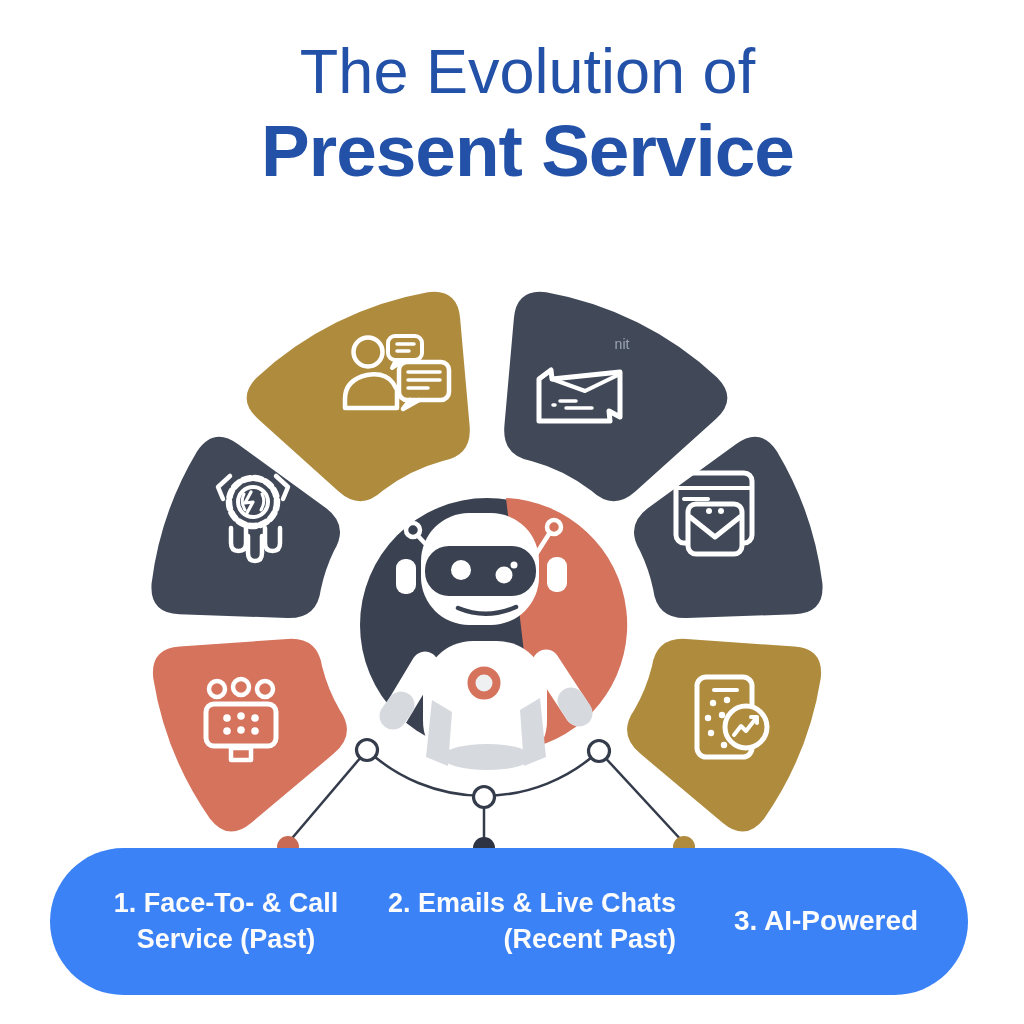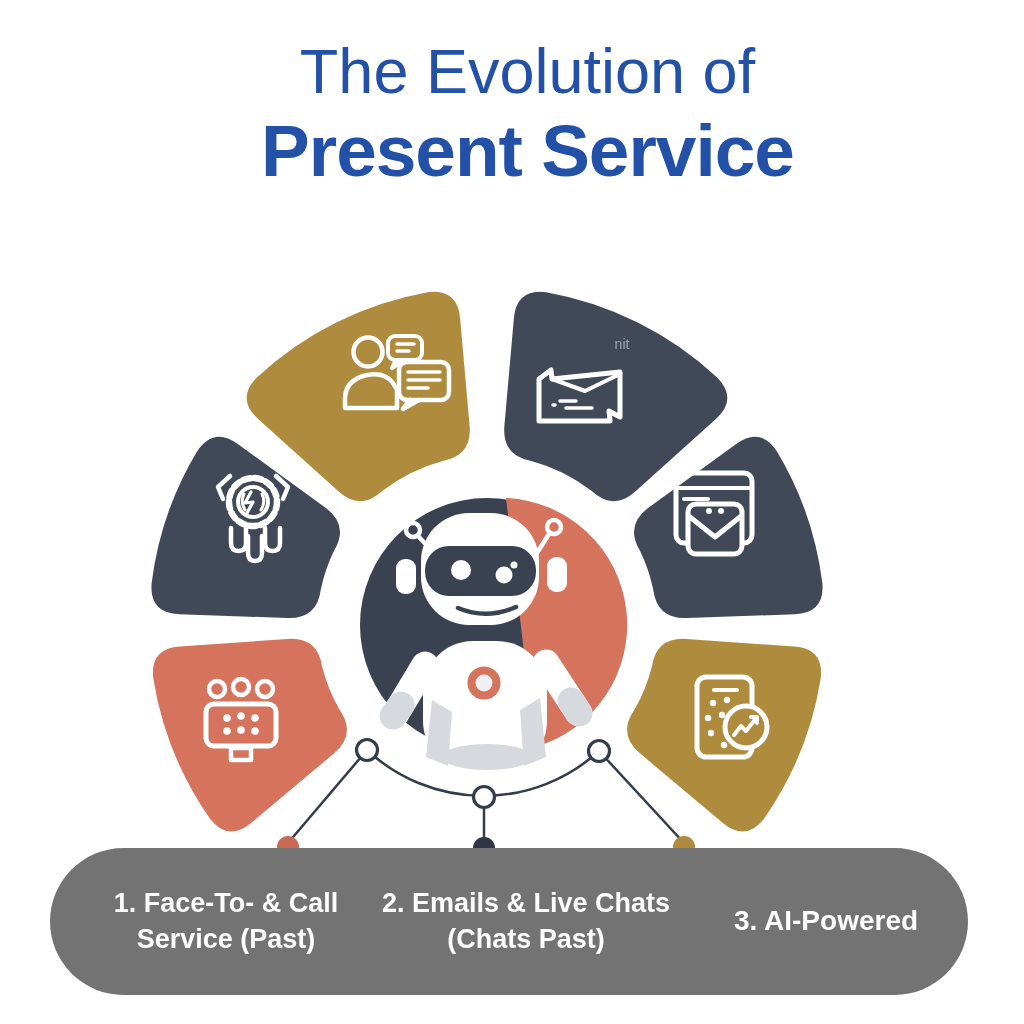--- a/index.html
+++ b/index.html
@@ -11,30 +11,30 @@
   .title-block{
     position:absolute;top:34px;left:0;right:0;
     text-align:center;padding-left:31px;
     color:#2351a8;line-height:1.18;
   }
   .title-line1{font-size:63px;font-weight:500;letter-spacing:0px;}
   .title-line2{font-size:73px;font-weight:800;letter-spacing:-1px;}
   .diagram-svg{position:absolute;left:0;top:0;}
   .footer-pill{
     position:absolute;left:50px;top:848px;width:918px;height:147px;
-    background:#737373;border-radius:74px;
+    background:#3b82f6;border-radius:74px;
     display:flex;align-items:center;justify-content:space-between;
     padding:0 26px;box-sizing:border-box;
   }
   .stage-label{
     color:#fcfcfc;font-weight:700;font-size:27px;line-height:1.3;
     text-align:center;
   }
   .stage-1{flex:0 0 300px;}
-  .stage-2{flex:0 0 300px;}
+  .stage-2{flex:0 0 300px;text-align:right;}
   .stage-3{flex:0 0 300px;font-size:28px;}
   .icon-stroke{fill:none;stroke:#ffffff;stroke-linecap:round;stroke-linejoin:round;}
 </style>
 </head>
 <body>
 
 <div class="title-block">
   <div class="title-line1">The Evolution of</div>
   <div class="title-line2">Present Service</div>
 </div>
@@ -162,18 +162,18 @@
   <circle cx="684" cy="847" r="11" fill="#b08a3d"></circle>
 </svg>
 
 <div class="footer-pill">
   <div class="stage-label stage-1">
     <div>1. Face-To- &amp; Call</div>
     <div>Service (Past)</div>
   </div>
   <div class="stage-label stage-2">
     <div>2. Emails &amp; Live Chats</div>
-    <div>(Chats Past)</div>
+    <div>(Recent Past)</div>
   </div>
   <div class="stage-label stage-3">
     <div>3. AI-Powered</div>
   </div>
 </div>
 
 </body></html>

